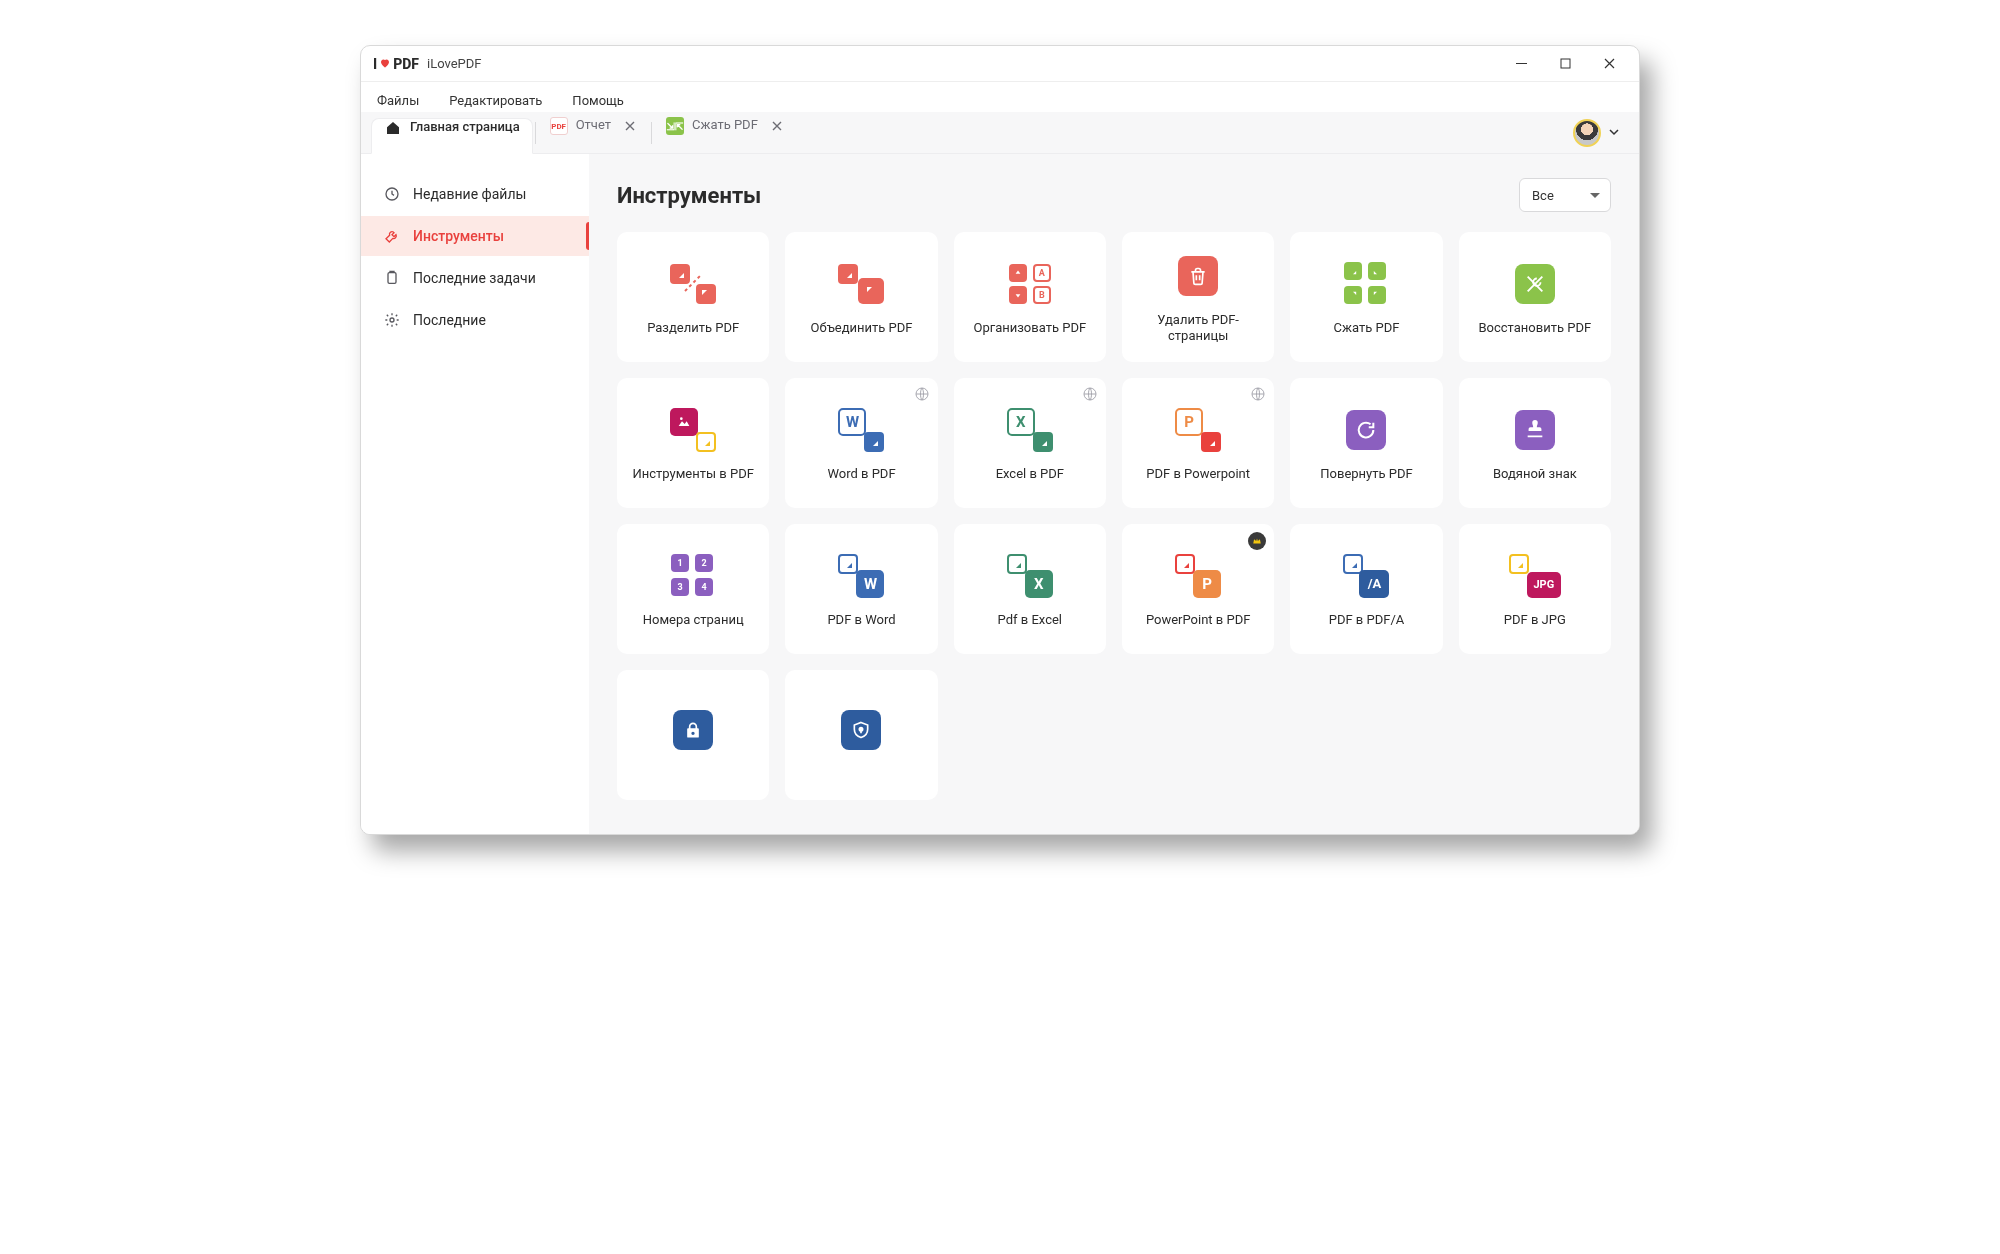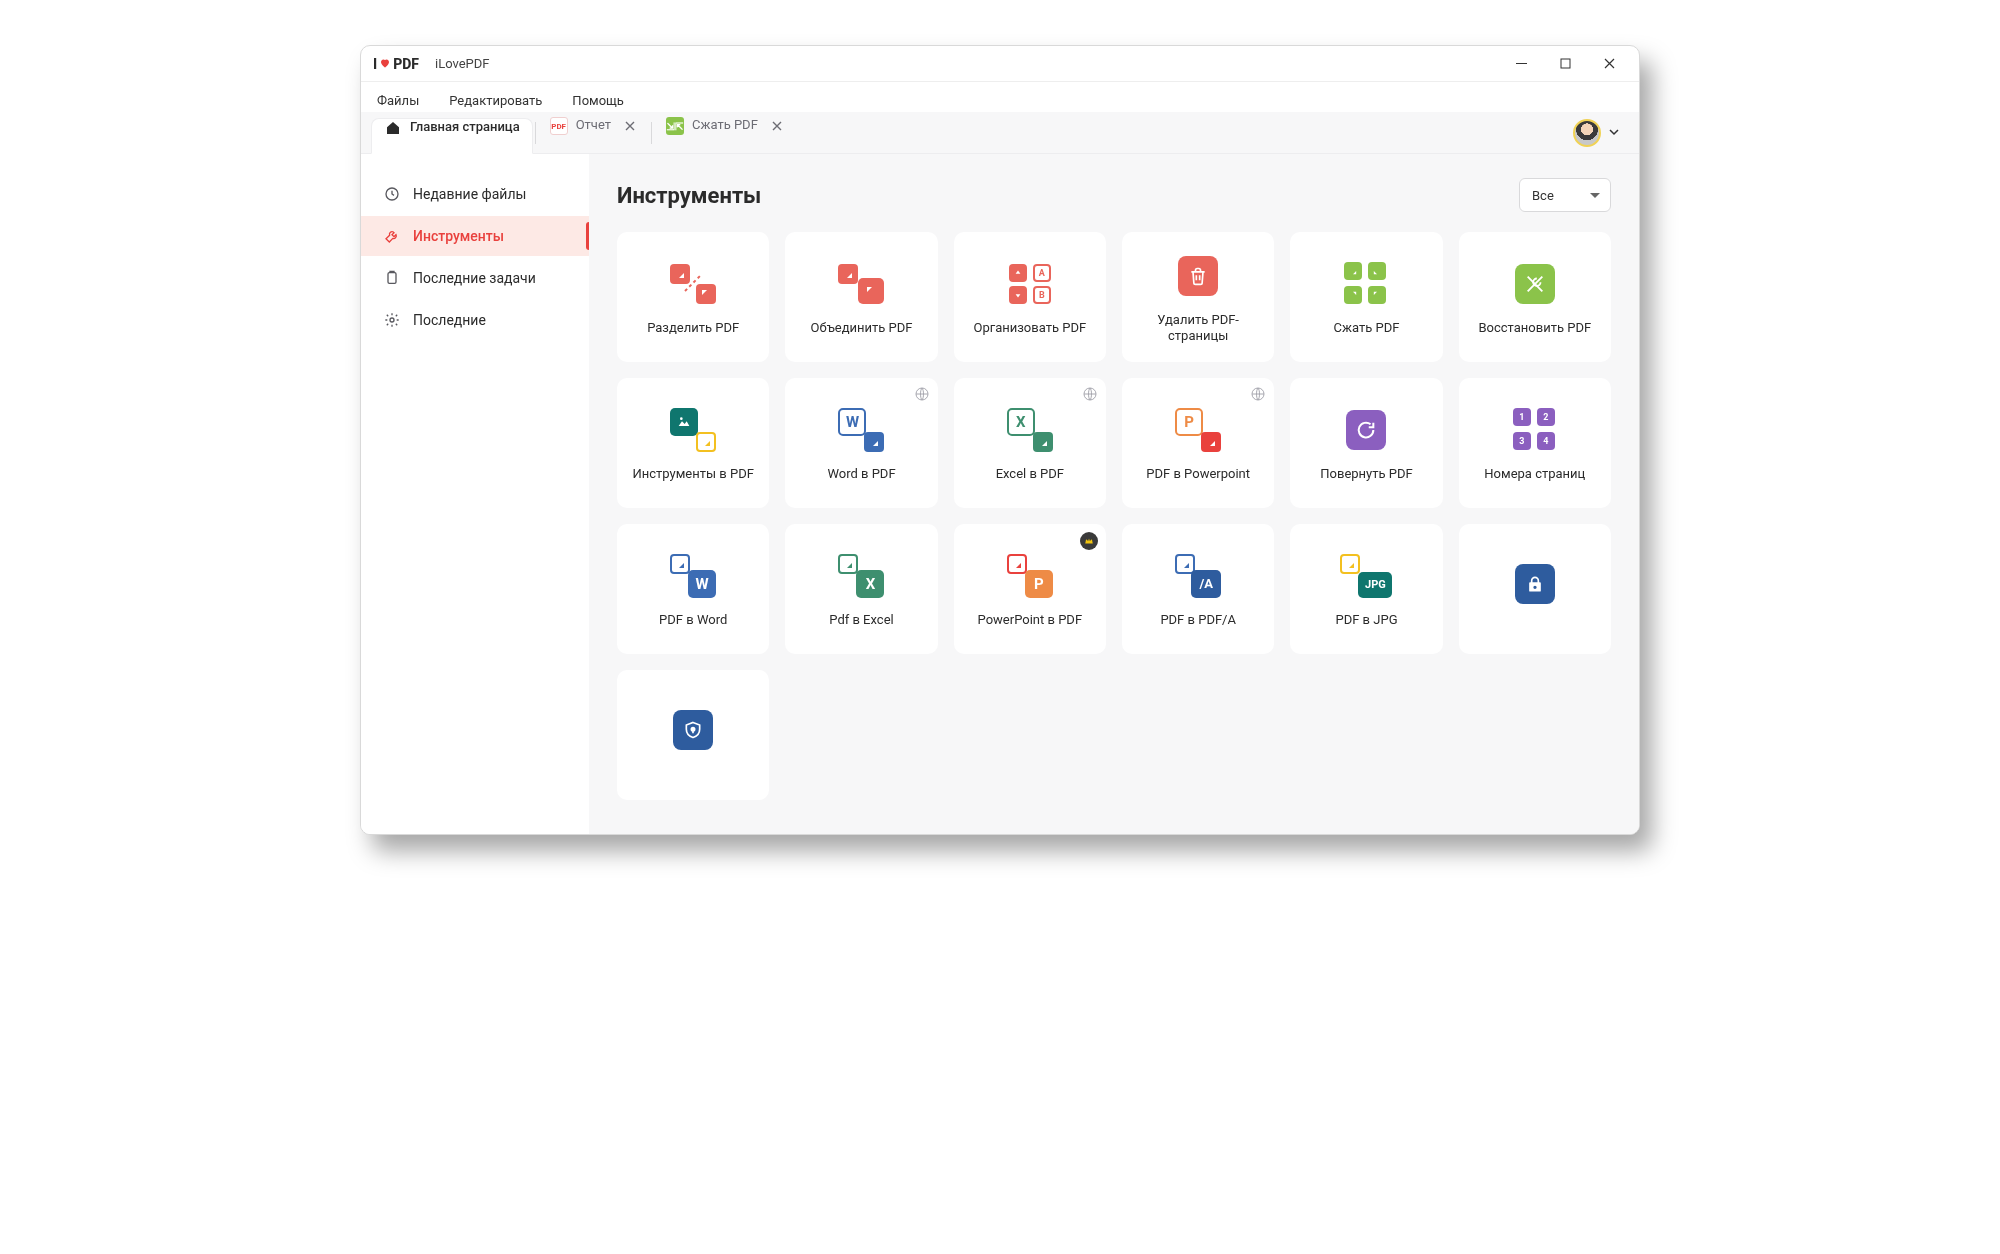--- a/index.html
+++ b/index.html
@@ -10,21 +10,21 @@
     width: 1280px; height: 790px; background: #ffffff;
     border: 1px solid #d9d9d9; border-radius: 10px; overflow: hidden;
     box-shadow: 12px 16px 24px rgba(0,0,0,0.35);
     margin: 45px; display: flex; flex-direction: column;
   }
 
   
   .titlebar { height: 36px; display: flex; align-items: center; padding: 0 8px 0 12px; border-bottom: 1px solid #eee; }
   .titlebar-logo { font-weight: 800; font-size: 14px; color: #2b2b2b; display: flex; align-items: center; gap: 2px;}
   .titlebar-logo .heart { color: #e9413d; }
-  .titlebar-appname { font-size: 13px; color: #444; margin-left: 16px; }
+  .titlebar-appname { font-size: 13px; color: #444; margin-left: 8px; }
   .titlebar-spacer { flex: 1; }
   .titlebar-btn { width: 44px; height: 36px; display: flex; align-items: center; justify-content: center; color: #333; background: transparent; border: none; cursor: pointer; }
 
   
   .menubar { height: 30px; display: flex; align-items: flex-end; padding: 0 10px; gap: 18px; font-size: 13px; color: #333; }
   .menubar-item { padding: 4px 6px; cursor: pointer; border-radius: 4px; }
 
   
   .tabstrip { height: 42px; background: #f7f7f8; display: flex; align-items: flex-end; padding: 0 10px; border-bottom: 1px solid #ededef; }
   .tab { display: flex; align-items: flex-start; gap: 8px; padding: 0 12px; height: 36px; font-size: 13px; color: #6c6c74; cursor: pointer; position: relative; }
@@ -73,21 +73,21 @@
   .sq.sm { width: 20px; height: 20px; font-size: 10px; border-radius: 4px; }
   .sq.xs { width: 18px; height: 18px; font-size: 9px; border-radius: 4px; }
   .stack { display: inline-block; position: relative; }
 
   .c-red    { background: #e9655b; }
   .c-red-d  { background: #e9413d; }
   .c-green  { background: #8bc34a; }
   .c-blue   { background: #3C6CB4; }
   .c-teal   { background: #3E8F6F; }
   .c-orange { background: #EE8B46; }
-  .c-yellow { background: #0f766e; text-align: center; }
+  .c-yellow { background: #be185d; text-align: center; }
   .c-purple { background: #8B5FBF; }
   .c-darkblue { background: #2E5C9E; }
 
   .outline-red   { border: 2px solid #e9655b; background: #fff; color: #e9655b; }
   .outline-blue  { border: 2px solid #3C6CB4; background: #fff; color: #3C6CB4; }
   .outline-green { border: 2px solid #3E8F6F; background: #fff; color: #3E8F6F; }
   .outline-orange{ border: 2px solid #EE8B46; background: #fff; color: #EE8B46; }
   .outline-yellow{ border: 2px solid #f3c020; background: #fff; color: #f3c020; }
 
   .arrow-svg { width: 10px; height: 10px; }
@@ -421,20 +421,30 @@
             <div class="sq c-purple" style="width:40px;height:40px;border-radius:8px;">
               <svg width="22" height="22" viewBox="0 0 24 24" fill="none" stroke="#fff" stroke-width="2.2">
                   <path d="M20 12a8 8 0 1 1-3-6.2"></path>
                   <path d="M20 4v5h-5"></path>
                 </svg>
             </div>
           </div>
           <div class="tool-label">Повернуть PDF</div>
         </div>
 
+        <div class="tool-card">
+          <div class="tool-icon">
+            <div class="sq c-purple" style="width:40px;height:40px;border-radius:8px;">
+              <svg width="22" height="22" viewBox="0 0 24 24" fill="#fff">
+                  <path d="M9 4a3 3 0 1 1 6 0c0 2-1 3-1 5h3a2 2 0 0 1 2 2v2H5v-2a2 2 0 0 1 2-2h3c0-2-1-3-1-5zM4 18h16v2H4z"></path>
+                </svg>
+            </div>
+          </div>
+          <div class="tool-label">Водяной знак</div>
+        </div>
 
         <div class="tool-card">
           <div class="tool-icon">
             <div class="grid2">
               <div class="sq xs c-purple">1</div>
               <div class="sq xs c-purple">2</div>
               <div class="sq xs c-purple">3</div>
               <div class="sq xs c-purple">4</div>
             </div>
           </div>

